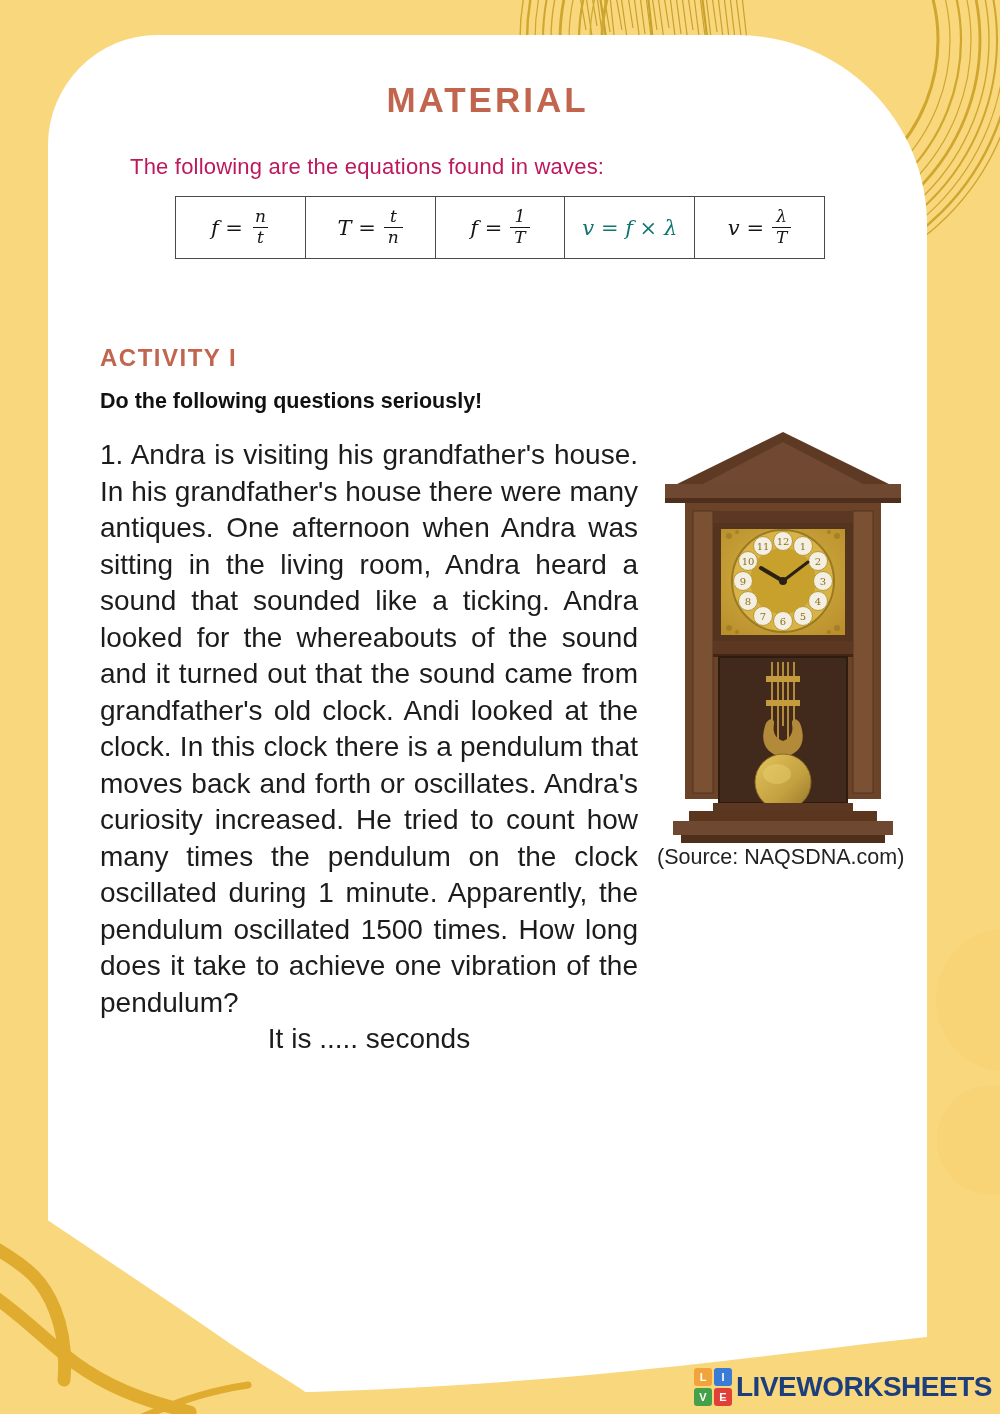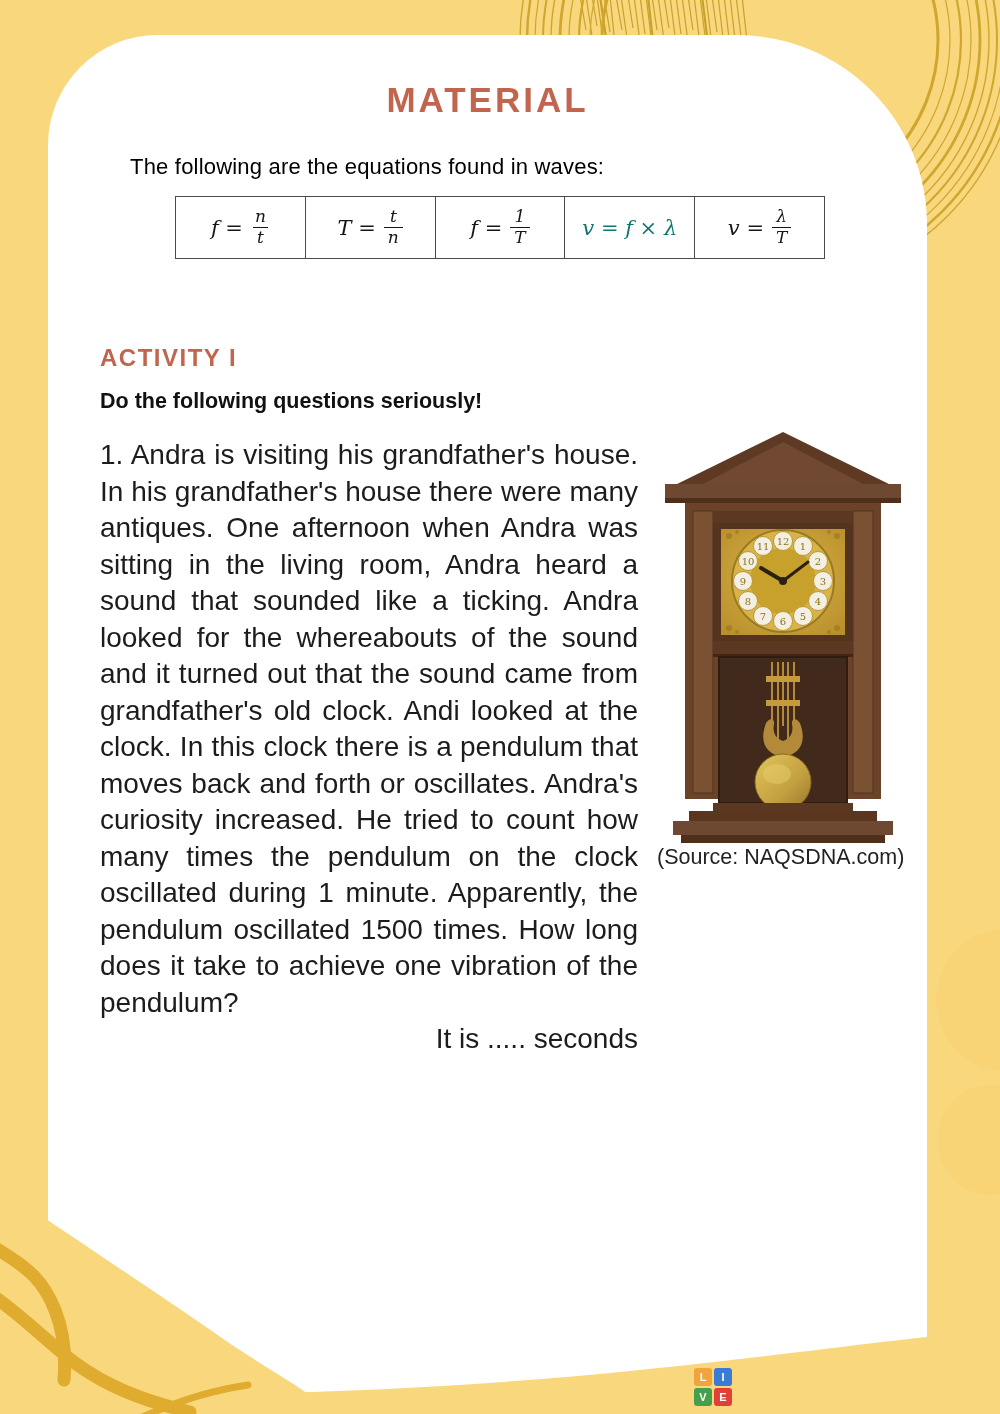--- a/index.html
+++ b/index.html
@@ -23,21 +23,21 @@
   .content{position:absolute;left:0;top:0;width:816px;height:1414px;z-index:3}
 
   .material-title{
     position:absolute;left:48px;top:80px;width:879px;
     text-align:center;
     font-size:35px;font-weight:bold;letter-spacing:3px;
     color:#C2654E;
   }
   .intro{
     position:absolute;left:130px;top:154px;
-    font-size:22px;color:#000000;letter-spacing:0.2px;text-align:right;
+    font-size:22px;color:#be185d;letter-spacing:0.2px;text-align:right;
   }
   .eq-table{
     position:absolute;left:175px;top:196px;width:650px;height:63px;
     display:flex;border:1.6px solid #4a4a4a;background:#fff;
     box-sizing:border-box;
   }
   .eq-cell{
     flex:1;display:flex;align-items:center;justify-content:center;
     border-right:1.4px solid #4a4a4a;
   }
@@ -59,21 +59,21 @@
   }
   .activity-subtitle{
     position:absolute;left:100px;top:389px;
     font-size:21.5px;font-weight:bold;color:#111;
   }
   .question{
     position:absolute;left:100px;top:437px;width:538px;
     font-size:28px;line-height:36.5px;color:#1c1c1c;
     text-align:justify;
   }
-  .answer-line{text-align:right}
+  .answer-line{text-align:center}
 
   .clock-figure{position:absolute;left:659px;top:426px;width:248px;height:448px}
   .figure-caption{
     position:absolute;left:657px;top:845px;width:270px;
     font-size:21.5px;color:#222;
   }
 
   .footer-logo{
     position:absolute;left:694px;top:1368px;
     display:flex;align-items:center;cursor:pointer;
@@ -275,15 +275,16 @@
 
   <div class="figure-caption">(Source: NAQSDNA.com)</div>
 
   <div class="footer-logo">
     <div class="tiles">
       <div class="tile tile-l">L</div>
       <div class="tile tile-i">I</div>
       <div class="tile tile-v">V</div>
       <div class="tile tile-e">E</div>
     </div>
+    <div class="brand">LIVEWORKSHEETS</div>
   </div>
 
 </div>
 
 </body></html>

